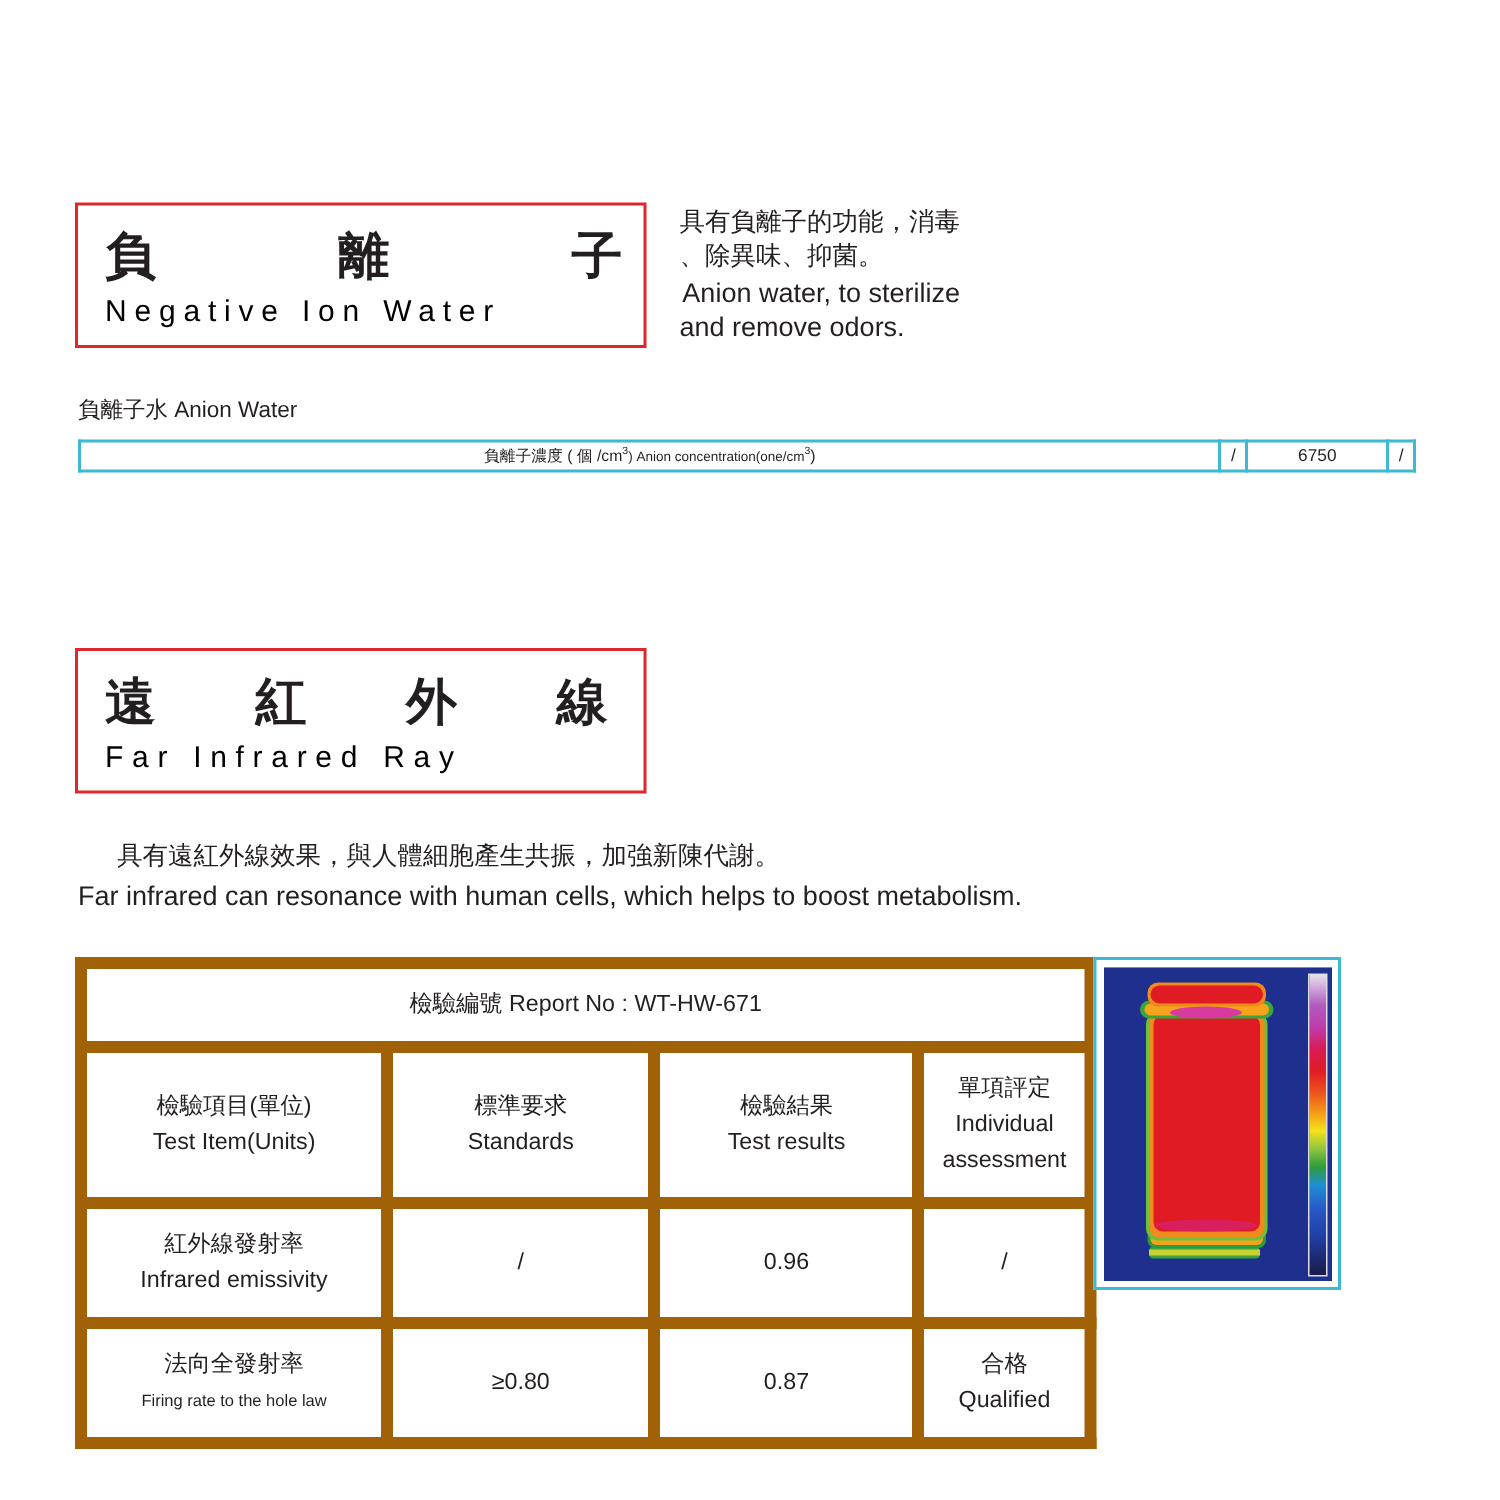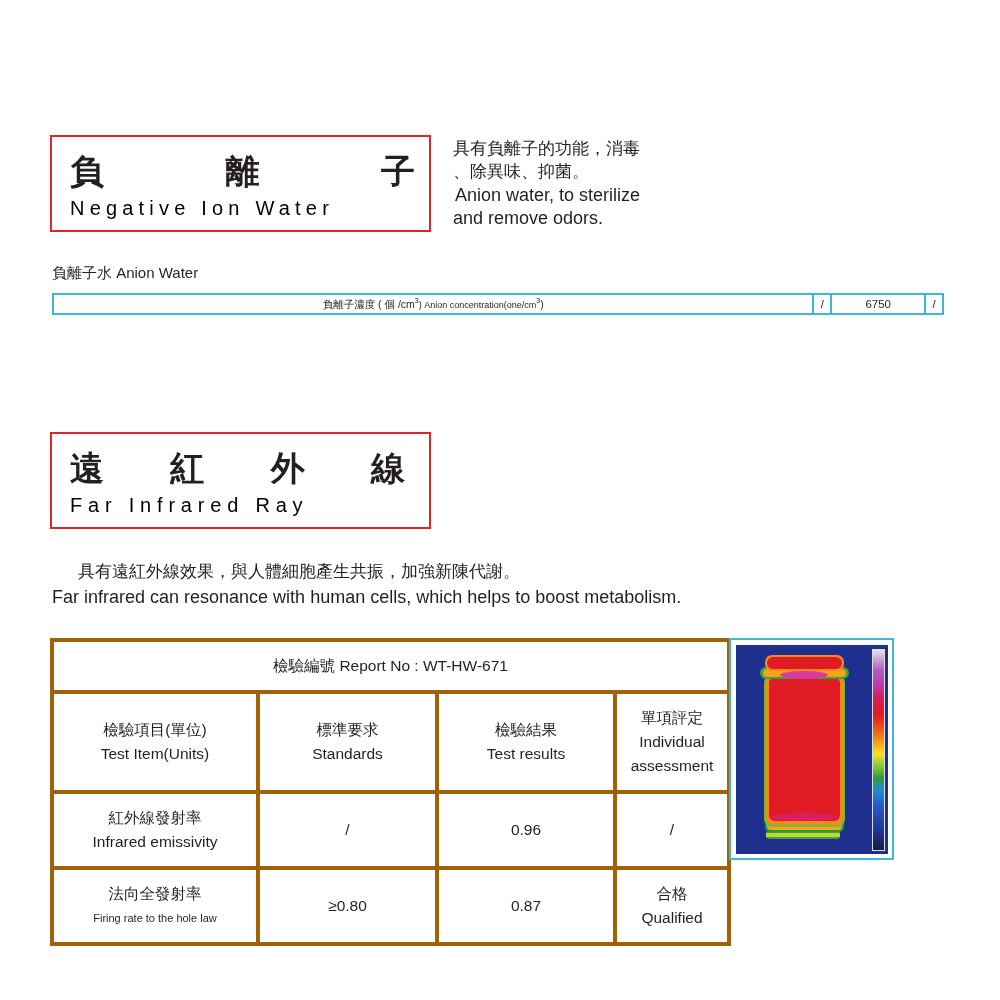--- a/index.html
+++ b/index.html
@@ -12,21 +12,21 @@
               font-size:34px; font-weight:bold; letter-spacing:0; line-height:40px; color:#231f20; }
   .title-en { position:absolute; left:18px; top:60px; font-family:"Liberation Sans",sans-serif;
               font-size:20px; letter-spacing:5.2px; color:#000000; white-space:nowrap; }
 
   .desc-zh { font-size:17px; font-weight:normal; line-height:23px; }
   .desc-en { font-family:"Liberation Sans",sans-serif; font-size:18px; line-height:23px; }
 
   table { border-collapse:collapse; position:absolute; }
   .t1 td { border:2px solid #3fb8d3; font-size:11.5px; text-align:center; padding:0;
            font-family:"Liberation Sans",sans-serif; white-space:nowrap; }
-  .t2 td { border:4px solid #a16207; text-align:center; padding:12px;
+  .t2 td { border:8px solid #a16207; text-align:center; padding:12px;
            font-family:"Liberation Sans",sans-serif; font-size:15.5px; line-height:24px; }
   .small { font-size:11px; }
   sup { font-size:7px; }
 
   .thermal-frame { position:absolute; border:2px solid #3fb8d3; box-sizing:border-box; background:#fff; }
   .thermal-img { position:absolute; left:736px; top:645px; width:152px; height:209px; background:#1e2f8e; overflow:hidden; }
   .scale { position:absolute; right:3px; top:4px; width:11px; height:200px;
            background:linear-gradient(to bottom,#e8e0ec 0%,#b05cc0 10%,#c03aa8 18%,#d81c5a 24%,#e01b24 32%,#ee5a1c 40%,#f59c16 46%,#f4e31a 52%,#8dc63f 58%,#2e9b3a 64%,#1e8fd4 70%,#2858c8 78%,#203c9e 88%,#1a1a4a 100%);
            border:1px solid #ddd; }
 </style>

